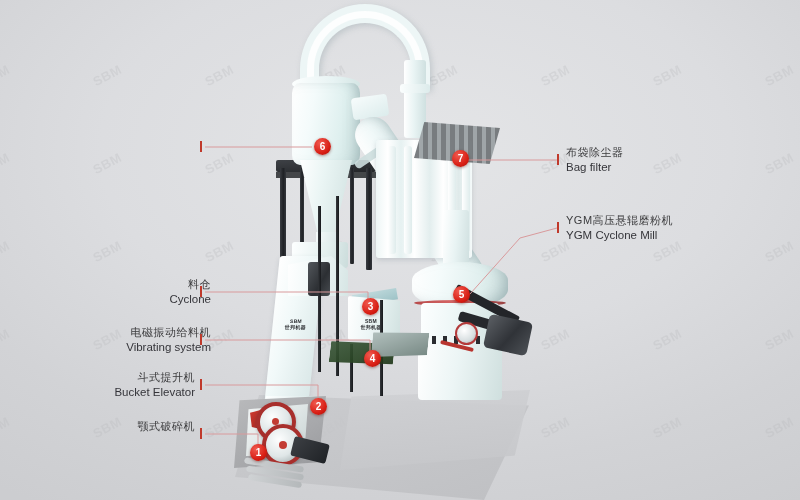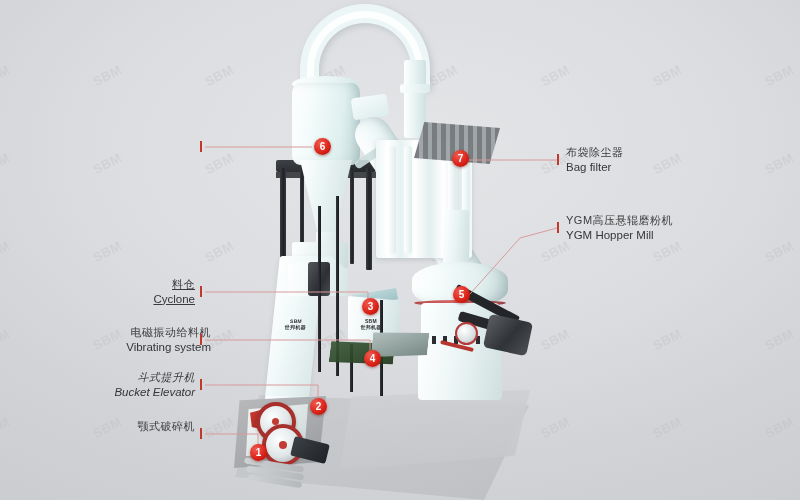--- a/index.html
+++ b/index.html
@@ -407,48 +407,48 @@
   <div class="marker" style="left:314px;top:138px;">6</div>
   <div class="marker" style="left:452px;top:150px;">7</div>
   <div class="marker" style="left:453px;top:286px;">5</div>
   <div class="marker" style="left:362px;top:298px;">3</div>
   <div class="marker" style="left:364px;top:350px;">4</div>
   <div class="marker" style="left:310px;top:398px;">2</div>
   <div class="marker" style="left:250px;top:444px;">1</div>
 
   <div class="tick" style="left:200px;top:141px;"></div>
 
-  <div class="label left" style="left:30px;top:278px;width:165px;text-decoration:underline;">
+  <div class="label left" style="left:46px;top:278px;width:165px;">
     <div class="cn">料仓</div>
     <div class="en">Cyclone</div>
   </div>
   <div class="tick" style="left:200px;top:286px;"></div>
 
   <div class="label left" style="left:36px;top:326px;width:175px;">
     <div class="cn">电磁振动给料机</div>
     <div class="en">Vibrating system</div>
   </div>
   <div class="tick" style="left:200px;top:334px;"></div>
 
-  <div class="label left" style="left:20px;top:371px;width:175px;font-style:italic;">
+  <div class="label left" style="left:20px;top:371px;width:175px;">
     <div class="cn">斗式提升机</div>
     <div class="en">Bucket Elevator</div>
   </div>
   <div class="tick" style="left:200px;top:379px;"></div>
 
   <div class="label left" style="left:20px;top:420px;width:175px;">
     <div class="cn">颚式破碎机</div>
   </div>
   <div class="tick" style="left:200px;top:428px;"></div>
 
   <div class="tick" style="left:557px;top:154px;"></div>
   <div class="label right" style="left:566px;top:146px;width:220px;">
     <div class="cn">布袋除尘器</div>
     <div class="en">Bag filter</div>
   </div>
 
   <div class="tick" style="left:557px;top:222px;"></div>
   <div class="label right" style="left:566px;top:214px;width:230px;">
     <div class="cn">YGM高压悬辊磨粉机</div>
-    <div class="en">YGM Hopper Mill</div>
+    <div class="en">YGM Cyclone Mill</div>
   </div>
 
 </div>
 
 </body></html>

